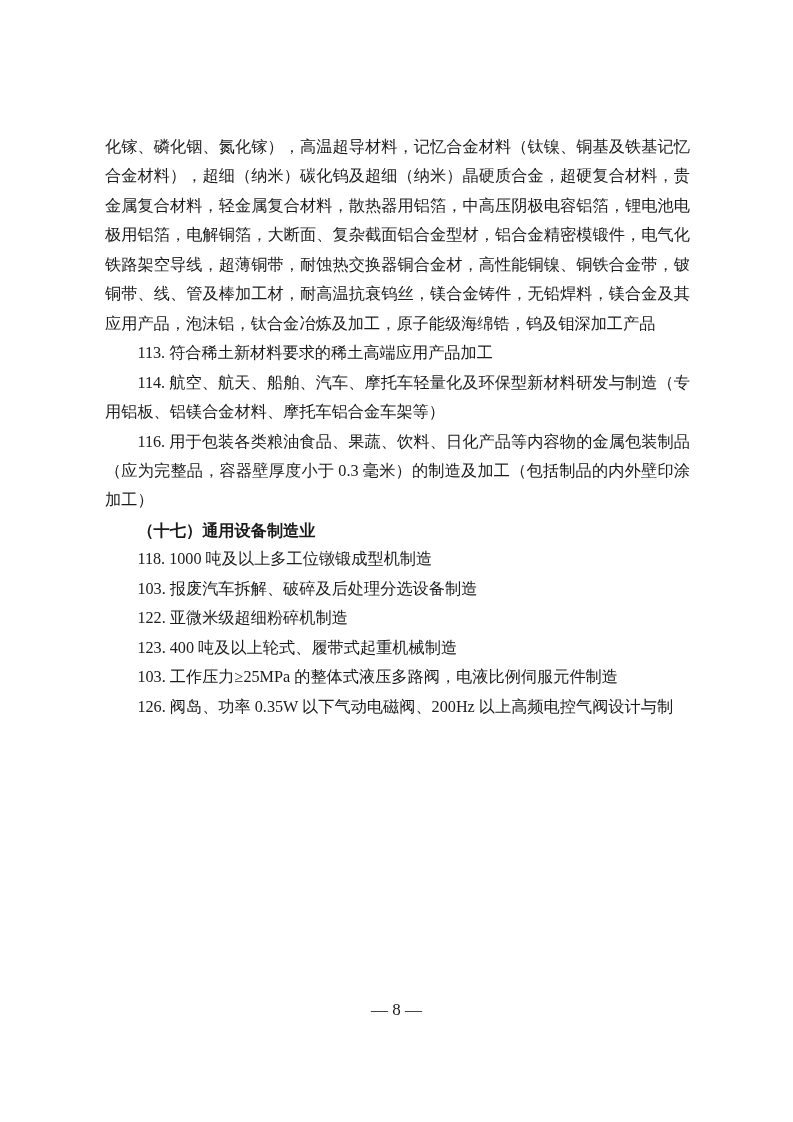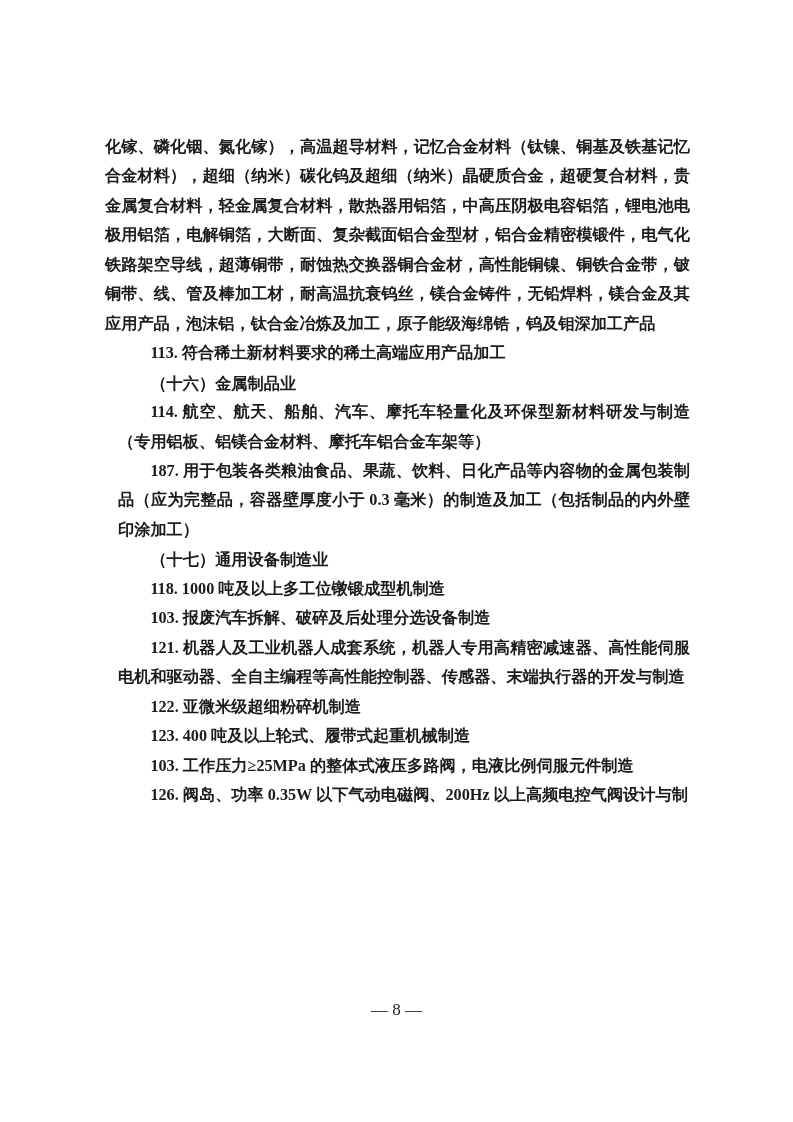--- a/index.html
+++ b/index.html
@@ -22,26 +22,24 @@
     top: 133px;
     width: 585px;
     font-size: 16.2px;
     line-height: 29.45px;
     text-align: justify;
     letter-spacing: 0;
   }
   .content p {
     margin: 0;
     padding: 0;
-    font-weight: bold;
   }
   .content p.item,
   .content p.heading {
     text-indent: 2em;
-    margin-left: 13px;
   }
   .content p.continuation {
     text-indent: 0;
   }
   .content p.heading {
     font-family: "Liberation Sans", "DejaVu Sans", sans-serif;
     font-weight: 700;
   }
   .page-number {
     position: absolute;
@@ -53,27 +51,25 @@
     color: #1b1b1b;
   }
 </style>
 </head>
 <body>
 
 <div class="page">
   <div class="content">
       <p class="continuation">化镓、磷化铟、氮化镓），高温超导材料，记忆合金材料（钛镍、铜基及铁基记忆合金材料），超细（纳米）碳化钨及超细（纳米）晶硬质合金，超硬复合材料，贵金属复合材料，轻金属复合材料，散热器用铝箔，中高压阴极电容铝箔，锂电池电极用铝箔，电解铜箔，大断面、复杂截面铝合金型材，铝合金精密模锻件，电气化铁路架空导线，超薄铜带，耐蚀热交换器铜合金材，高性能铜镍、铜铁合金带，铍铜带、线、管及棒加工材，耐高温抗衰钨丝，镁合金铸件，无铅焊料，镁合金及其应用产品，泡沫铝，钛合金冶炼及加工，原子能级海绵锆，钨及钼深加工产品</p>
       <p class="item">113. 符合稀土新材料要求的稀土高端应用产品加工</p>
-      <p class="heading">（十六）金属制品业</p>
       <p class="item">114. 航空、航天、船舶、汽车、摩托车轻量化及环保型新材料研发与制造（专用铝板、铝镁合金材料、摩托车铝合金车架等）</p>
-      <p class="item">187. 用于包装各类粮油食品、果蔬、饮料、日化产品等内容物的金属包装制品（应为完整品，容器壁厚度小于 0.3 毫米）的制造及加工（包括制品的内外壁印涂加工）</p>
+      <p class="item">116. 用于包装各类粮油食品、果蔬、饮料、日化产品等内容物的金属包装制品（应为完整品，容器壁厚度小于 0.3 毫米）的制造及加工（包括制品的内外壁印涂加工）</p>
       <p class="heading">（十七）通用设备制造业</p>
       <p class="item">118. 1000 吨及以上多工位镦锻成型机制造</p>
       <p class="item">103. 报废汽车拆解、破碎及后处理分选设备制造</p>
-      <p class="item">121. 机器人及工业机器人成套系统，机器人专用高精密减速器、高性能伺服电机和驱动器、全自主编程等高性能控制器、传感器、末端执行器的开发与制造</p>
       <p class="item">122. 亚微米级超细粉碎机制造</p>
       <p class="item">123. 400 吨及以上轮式、履带式起重机械制造</p>
       <p class="item">103. 工作压力≥25MPa 的整体式液压多路阀，电液比例伺服元件制造</p>
       <p class="item">126. 阀岛、功率 0.35W 以下气动电磁阀、200Hz 以上高频电控气阀设计与制</p>
     </div>
   <div class="page-number">
     <span>— 8 —</span>
   </div>
 </div>
 

